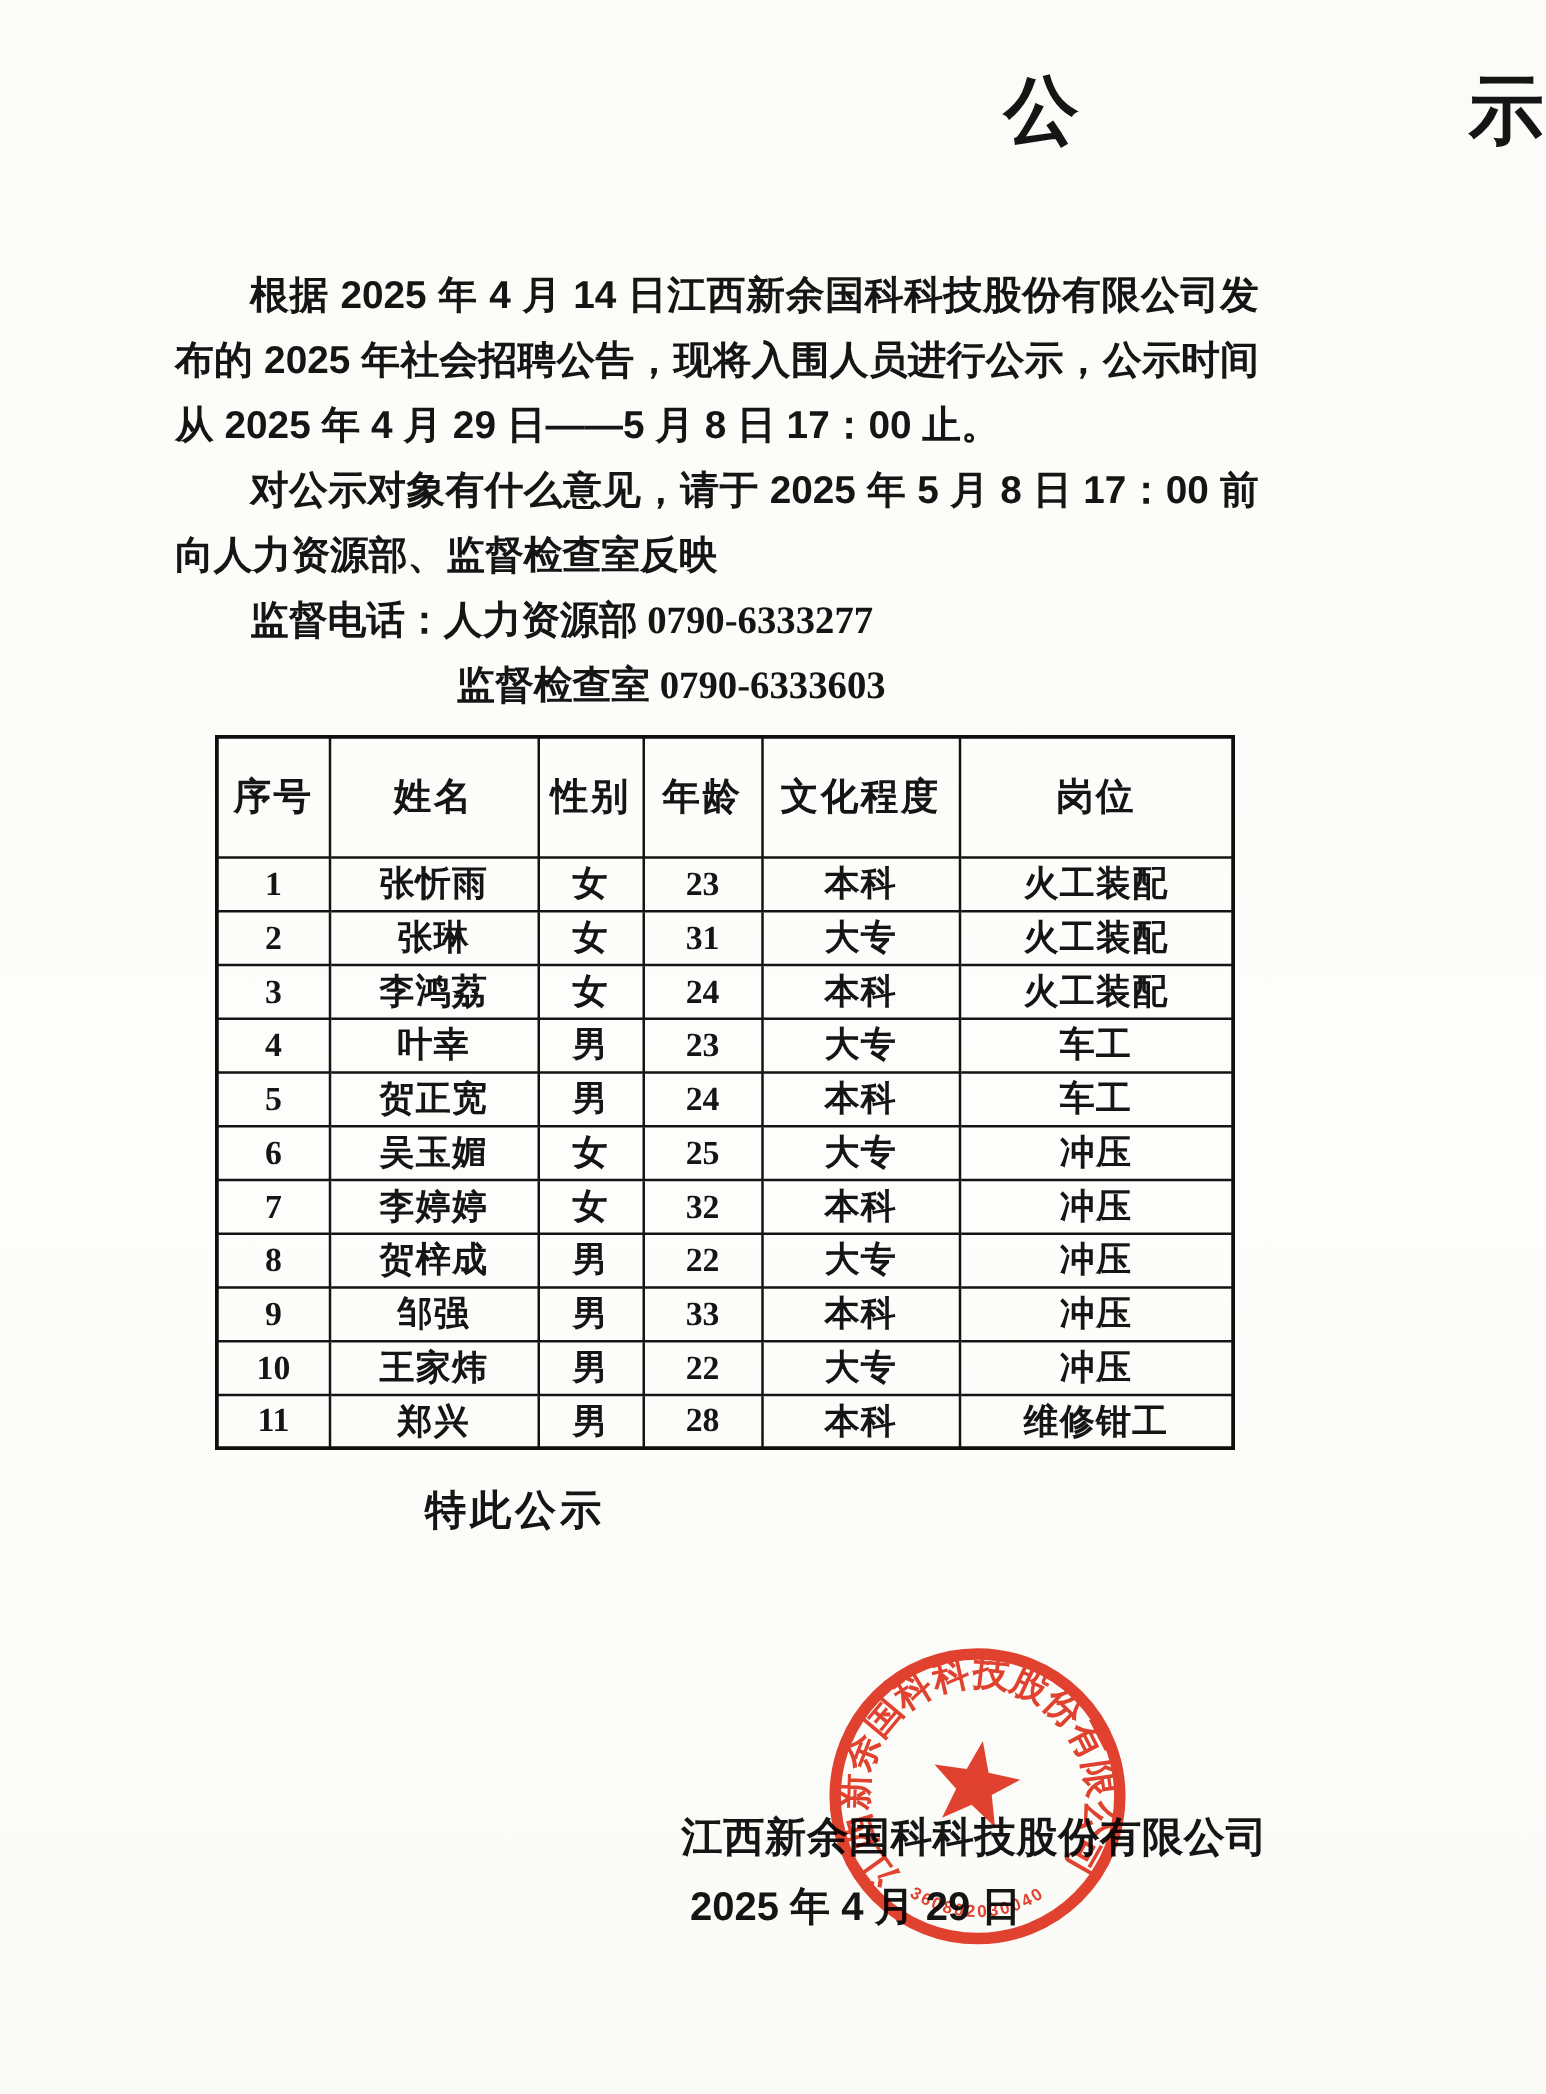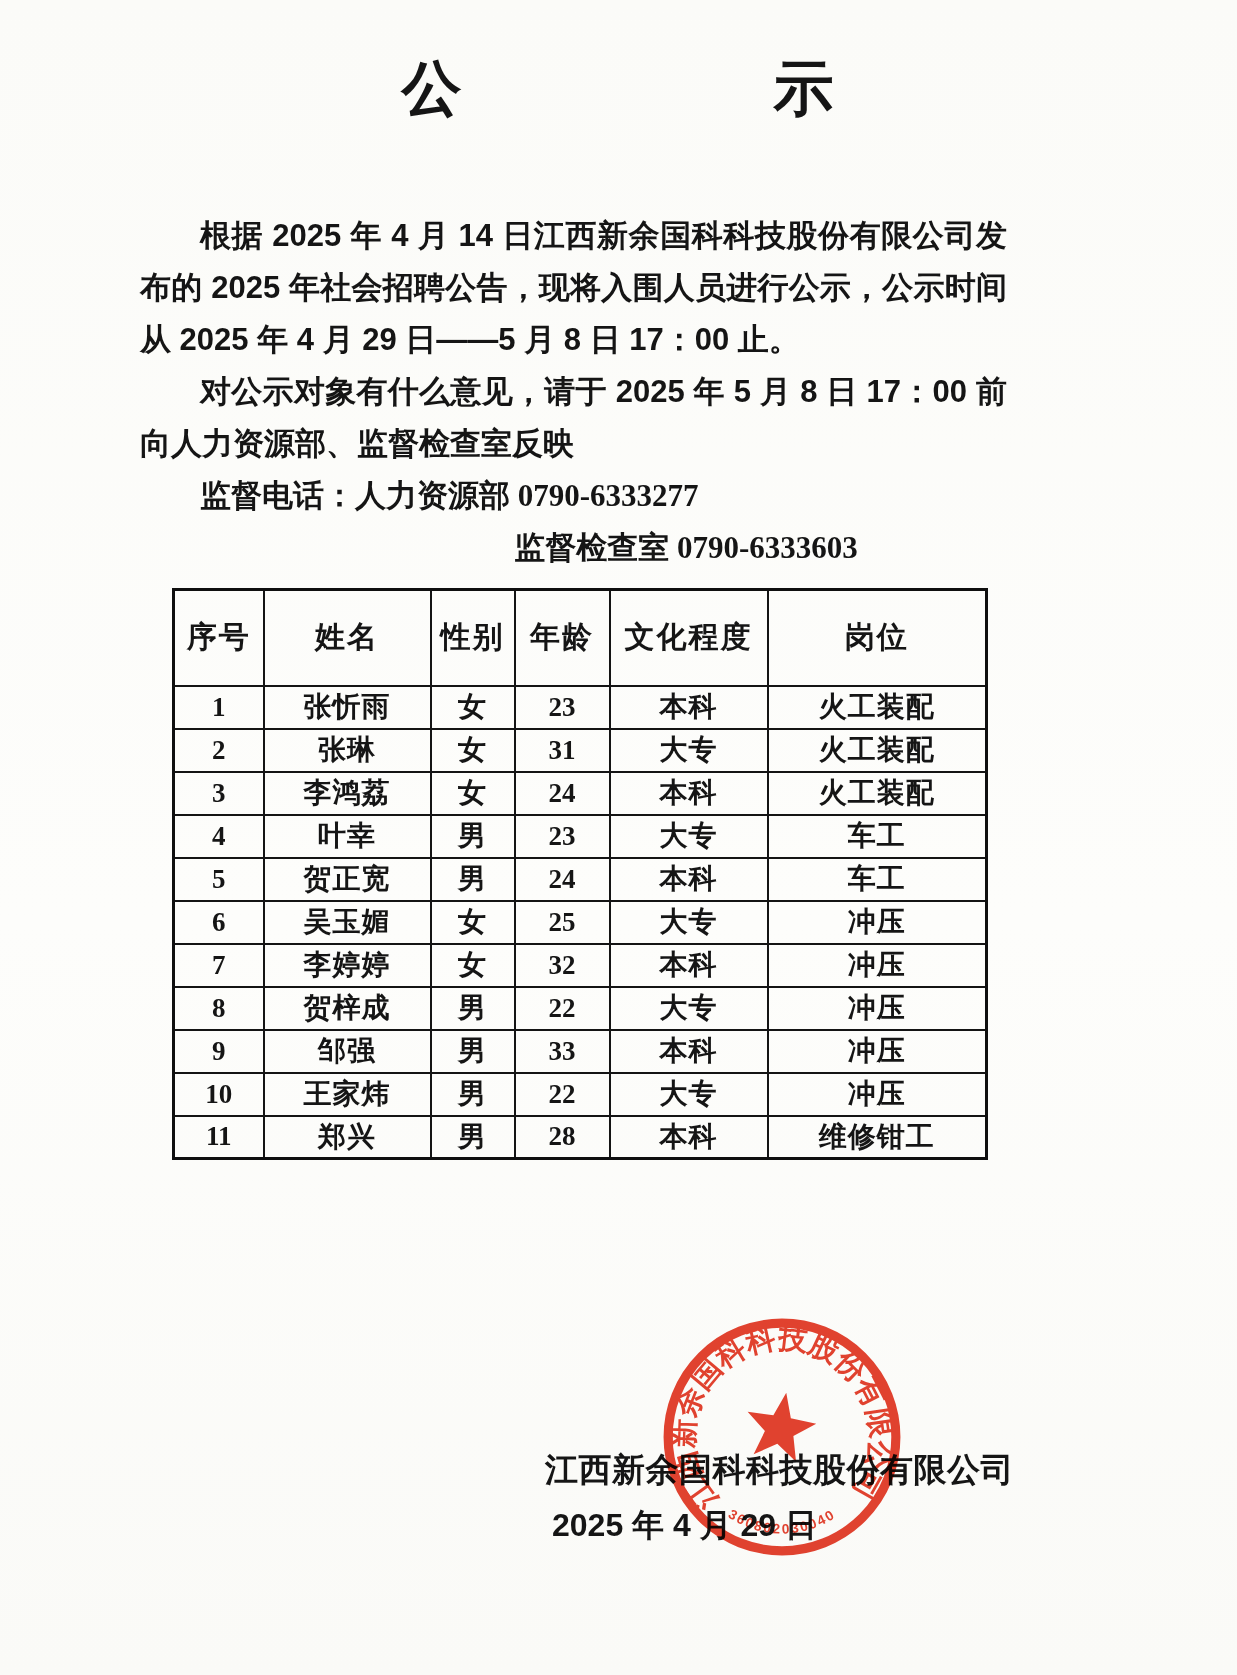--- a/index.html
+++ b/index.html
@@ -11,36 +11,36 @@
     margin:0 auto;
     background:var(--paper);
     background-image:linear-gradient(180deg, #fbfbf8 0%, #fdfdfb 55%, #fafaf7 100%);
     color:var(--ink);
     font-family:"Liberation Sans","DejaVu Sans",sans-serif;
     font-weight:bold;
     overflow:hidden;
   }
   .title {
     padding-top:50px;
-    text-align:center;
+    text-align:right;
     font-size:60px;
     line-height:1.3;
     white-space:pre;
     letter-spacing:2px;
   }
   .body-block {
     margin:82px 230px 0 140px; 
     font-size:31px;
     line-height:52px;
     text-align:justify;
   }
   .para { text-indent:60px; }
   .line { text-align:left;font-family:Liberation Serif, serif; }
   .indent1 { text-indent:60px; }
-  .indent2 { text-indent:225px;text-align:center; }
+  .indent2 { text-indent:225px; }
   .list-heading { text-indent:0; letter-spacing:1px; }
 
   table.roster {
     margin:14px 0 0 172px;
     width:813px;
     border-collapse:collapse;
     table-layout:fixed;
     padding-left:21px;
   }
   table.roster th, table.roster td {
@@ -195,20 +195,21 @@
           <td class="num">11</td>
           <td>郑兴</td>
           <td>男</td>
           <td class="num">28</td>
           <td>本科</td>
           <td>维修钳工</td>
         </tr>
       </tbody>
   </table>
 
+  <p class="closing">特此公示</p>
 
   <div class="company">江西新余国科科技股份有限公司</div>
   <div class="sign-date">2025 年 4 月 29 日</div>
 
   <div class="seal">
     <svg viewBox="0 0 240 240">
       <circle cx="120" cy="120" r="112" fill="none" stroke="currentColor" stroke-width="9"></circle>
       <path id="sealRingPath" d="M 58.2 181.8 A 87.4 87.4 0 1 1 181.8 181.8" fill="none"></path>
       <text font-size="30" font-weight="bold" fill="currentColor" font-family="Liberation Sans, DejaVu Sans, sans-serif">
         <textPath href="#sealRingPath" textLength="402" lengthAdjust="spacingAndGlyphs">江西新余国科科技股份有限公司</textPath>

